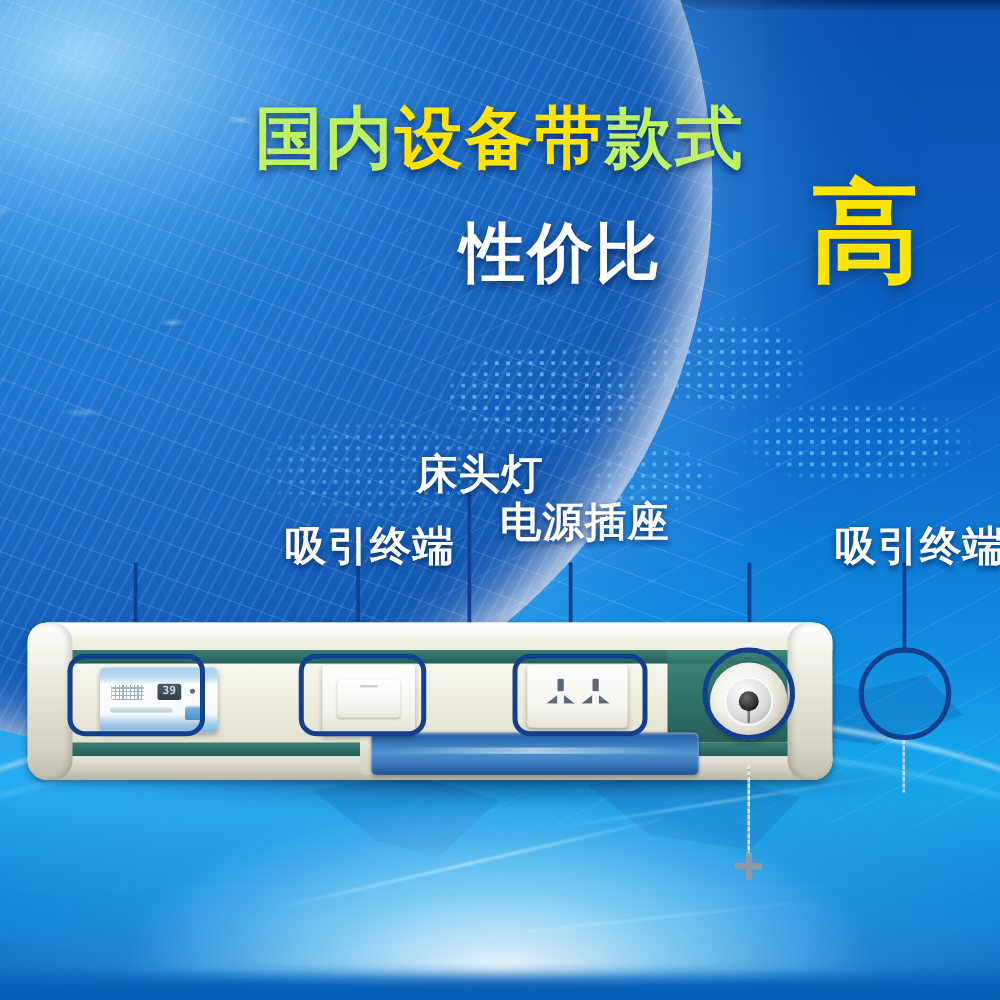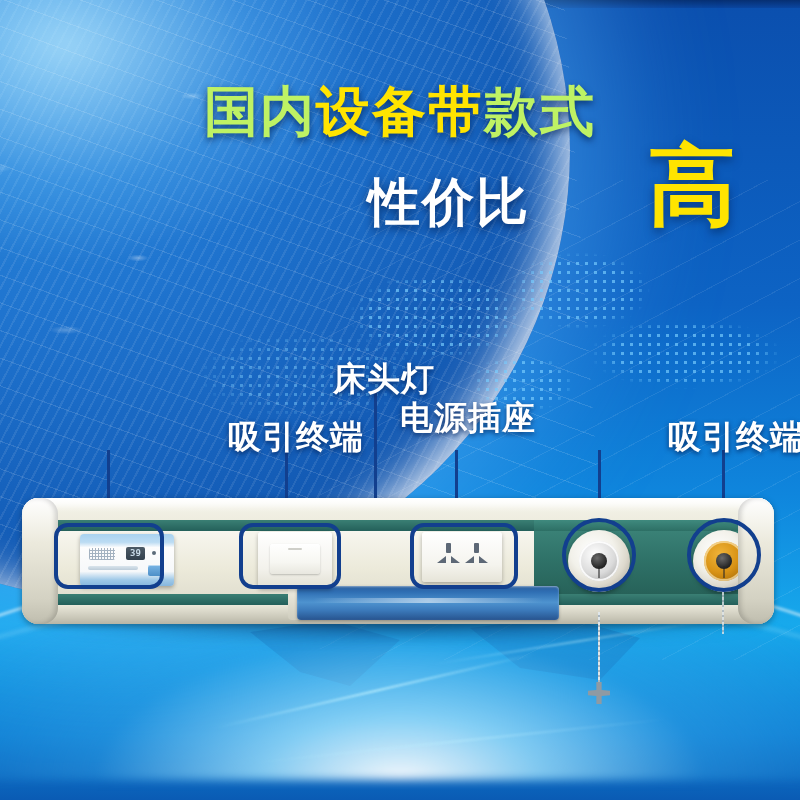--- a/index.html
+++ b/index.html
@@ -106,21 +106,21 @@
   .lbl{position:absolute;font-weight:bold;color:#ffffff;font-size:33px;letter-spacing:1px;
     text-shadow:0 2px 5px rgba(3,35,90,.85);white-space:nowrap;}
   .leader{position:absolute;background:#123f8e;width:3px;}
 
   
   .panel-wrap{position:absolute;left:22px;top:498px;width:760px;height:135px;}
   .panel-shadow{position:absolute;left:10px;top:118px;width:740px;height:26px;
     background:radial-gradient(ellipse at 50% 40%, rgba(3,35,85,.55), transparent 70%);
     filter:blur(6px);}
   
-  .panel{position:absolute;left:0;top:0;width:752px;height:126px;border-radius:16px;
+  .panel{position:absolute;left:0;top:0;width:644px;height:126px;border-radius:16px;
     background:linear-gradient(180deg,#ffffff 0%,#f2f1e6 8%,#e9e7d8 30%,#e3e1d2 55%,#d8d6c7 78%,#c9c7b8 100%);
     box-shadow:0 2px 6px rgba(0,0,0,.35), inset 0 1px 0 rgba(255,255,255,.9);
     overflow:hidden;}
   .panel-top-hl{position:absolute;left:0;top:0;width:100%;height:14px;
     background:linear-gradient(180deg,rgba(255,255,255,.95),rgba(255,255,255,0));}
   .stripe{position:absolute;left:0;width:100%;background:#2c6b62;}
   .stripe.s1{top:22px;height:11px;
     background:linear-gradient(180deg,#3a7f74,#24605a);}
   .stripe.s2{top:96px;height:11px;
     background:linear-gradient(180deg,#3a7f74,#24605a);}

